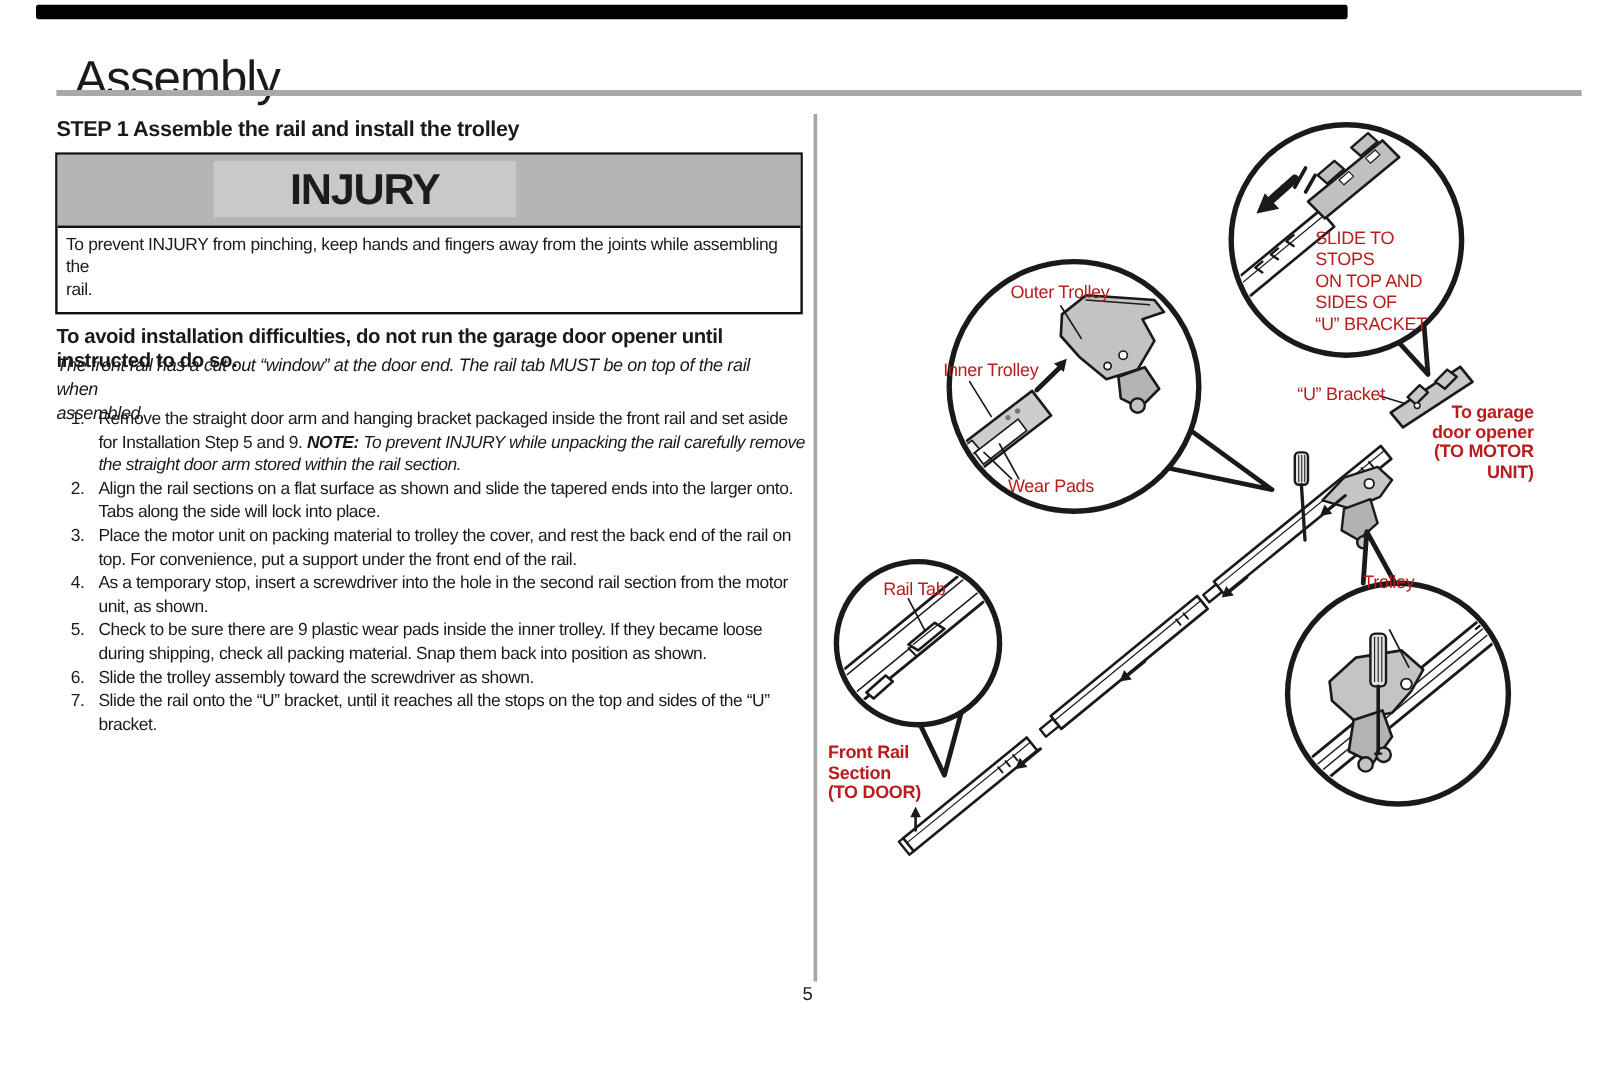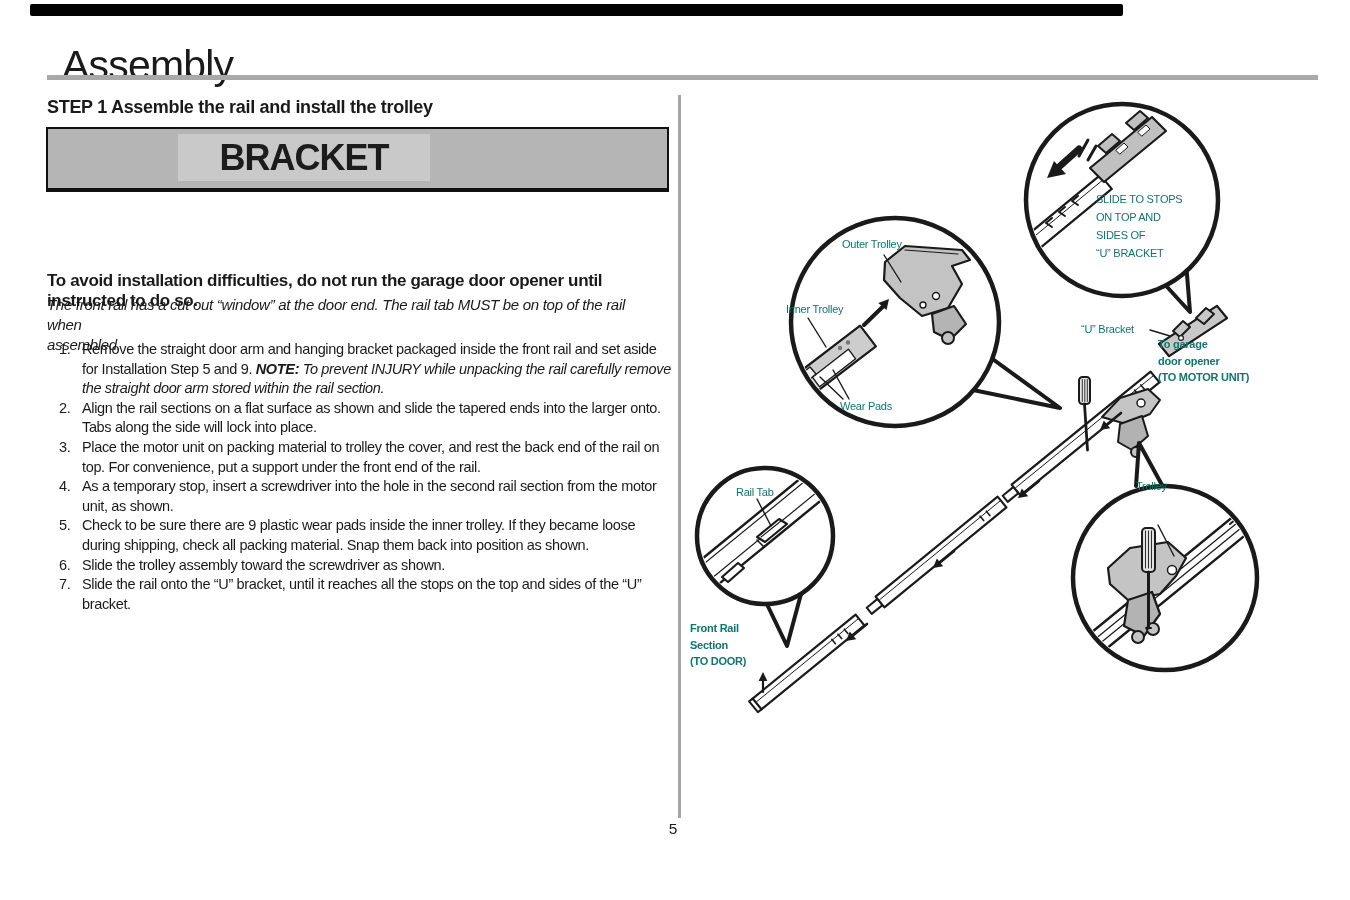--- a/index.html
+++ b/index.html
@@ -25,41 +25,43 @@
   .li{display:flex;font-size:14.5px;line-height:19.6px;letter-spacing:-0.35px}
   .li .num{width:23px;padding-left:12px;flex:none}
   .li .txt{white-space:pre-line;width:590px}
   .note-label{font-weight:bold;font-style:italic}
   .note-italic{font-style:italic}
 
   #column-divider{position:absolute;left:678px;top:95px;width:2.5px;height:723px;background:#a6a6a6}
   #page-number{position:absolute;left:660px;top:820px;width:26px;text-align:center;font-size:15.5px}
 
   #diagram-svg{position:absolute;left:0;top:0;width:1350px;height:900px;pointer-events:none}
-  .dlabel{position:absolute;font-size:11px;letter-spacing:-0.25px;color:#0f766e;white-space:pre-line;line-height:16px}
+  .dlabel{position:absolute;font-size:15px;letter-spacing:-0.25px;color:#b91c1c;white-space:pre-line;line-height:16px}
   .dlabel.bold{font-weight:bold;line-height:16.5px}
   #lbl-slide-to-stops{line-height:18px}
-  #lbl-to-garage{width:120px}
+  #lbl-to-garage{text-align:right;width:120px}
 </style>
 </head>
 <body>
 
 <div id="top-bar"></div>
 
 <div id="page-title">Assembly</div>
 <div id="title-rule"></div>
 
 <div id="step-heading">STEP 1 Assemble the rail and install the trolley</div>
 
 <div id="caution-box">
   <div class="caution-header">
     <div class="caution-band">
-      <span class="caution-title">BRACKET</span>
+      <span class="caution-title">INJURY</span>
     </div>
   </div>
+  <div class="caution-body">To prevent INJURY from pinching, keep hands and fingers away from the joints while assembling the
+rail.</div>
 </div>
 
 <div id="intro-bold">To avoid installation difficulties, do not run the garage door opener until instructed to do so.</div>
 <div id="intro-italic">The front rail has a cut out “window” at the door end. The rail tab MUST be on top of the rail when
 assembled.</div>
 
 <div id="instruction-list">
   <div class="li">
     <span class="num">1.</span>
     <span class="txt"><span>Remove the straight door arm and hanging bracket packaged inside the front rail and set aside

